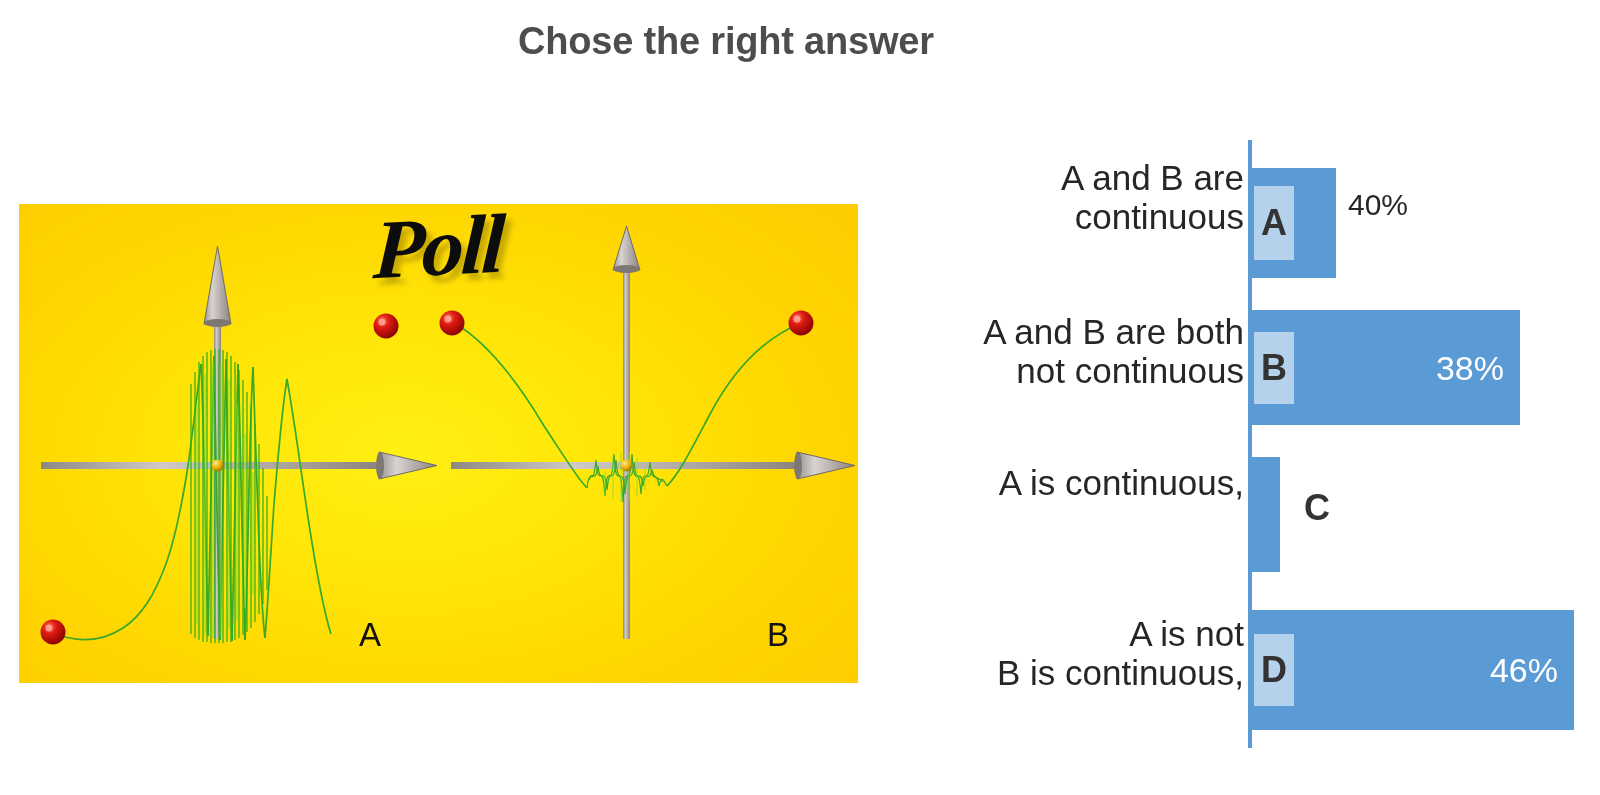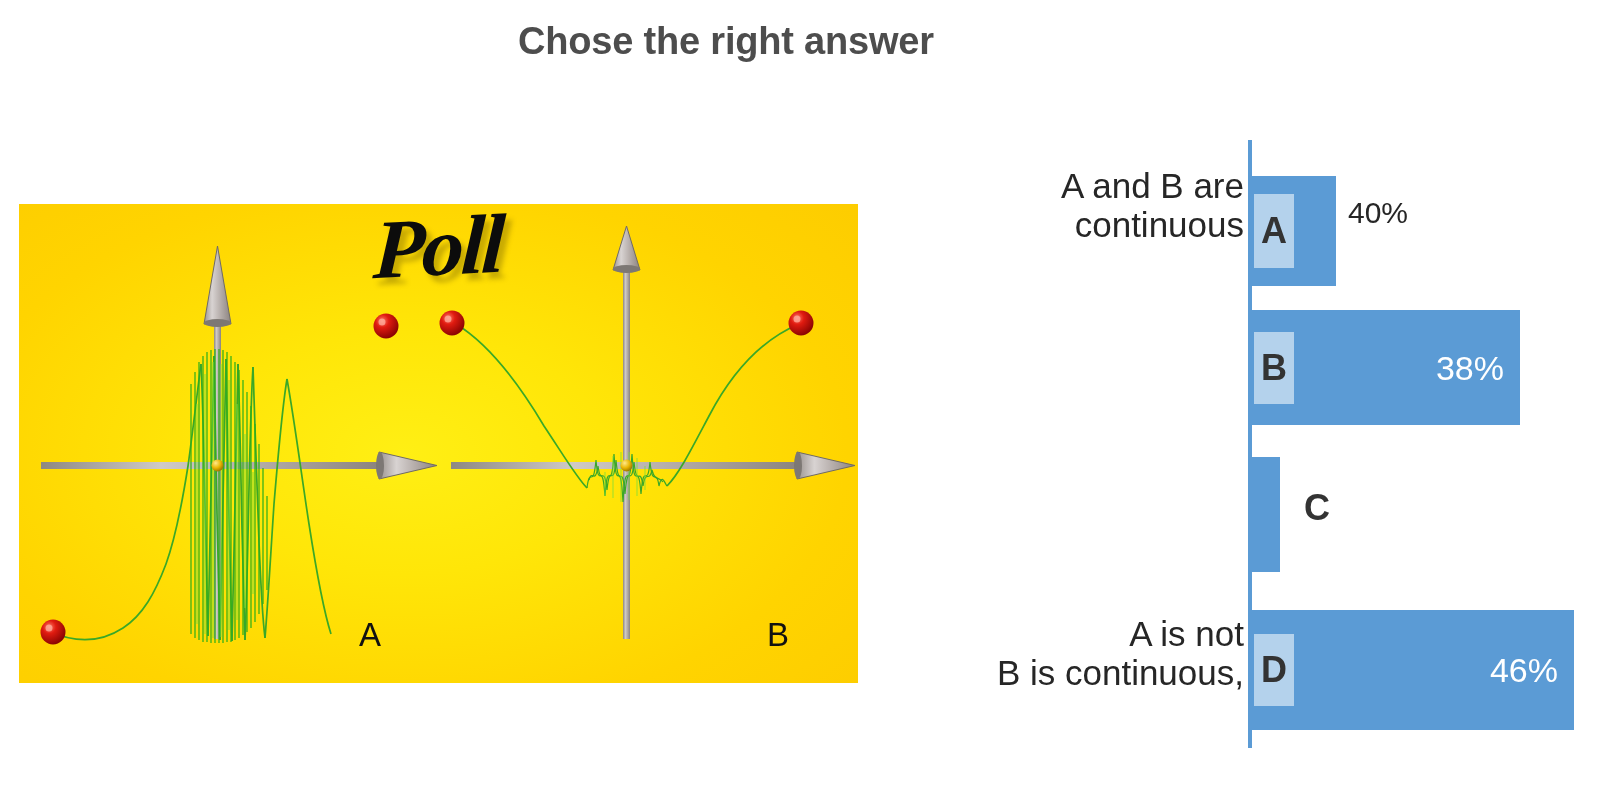--- a/index.html
+++ b/index.html
@@ -135,21 +135,21 @@
   .poll-letter-outside {
     position: absolute;
     top: 50%;
     transform: translateY(-50%);
     font-size: 36px;
     font-weight: bold;
     color: #333333;
   }
 
   
-  #poll-row-a { top: 8px;   height: 150px; }
+  #poll-row-a { top: 0px;   height: 150px; }
   #poll-row-b { top: 152px; height: 150px; }
   #poll-row-c { top: 305px; height: 145px; }
   #poll-row-d { top: 452px; height: 155px; }
 
   #poll-row-a .poll-row-label { top: 28px; }
   #poll-row-b .poll-row-label { top: 30px; }
   #poll-row-c .poll-row-label { top: 28px; }
   #poll-row-d .poll-row-label { top: 32px; }
 
   #poll-bar-a { top: 38px; height: 110px; width: 86px; }
@@ -329,28 +329,33 @@
       <div>A and B are</div>
       <div>continuous</div>
     </div>
     <div class="poll-bar" id="poll-bar-a">
       <div class="poll-letter-badge">A</div>
     </div>
     <div class="poll-pct-outside" id="poll-pct-a">40%</div>
   </div>
 
   <div class="poll-row" id="poll-row-b">
+    <div class="poll-row-label">
+      <div>A and B are both</div>
+      <div>not continuous</div>
+    </div>
     <div class="poll-bar" id="poll-bar-b">
       <div class="poll-letter-badge">B</div>
       <div class="poll-pct-inside">38%</div>
     </div>
   </div>
 
   <div class="poll-row" id="poll-row-c">
     <div class="poll-row-label">
+      <div>A is continuous,</div>
     </div>
     <div class="poll-bar" id="poll-bar-c"></div>
     <div class="poll-letter-outside" id="poll-letter-c">C</div>
   </div>
 
   <div class="poll-row" id="poll-row-d">
     <div class="poll-row-label">
       <div>A is not</div>
       <div>B is continuous,</div>
     </div>

